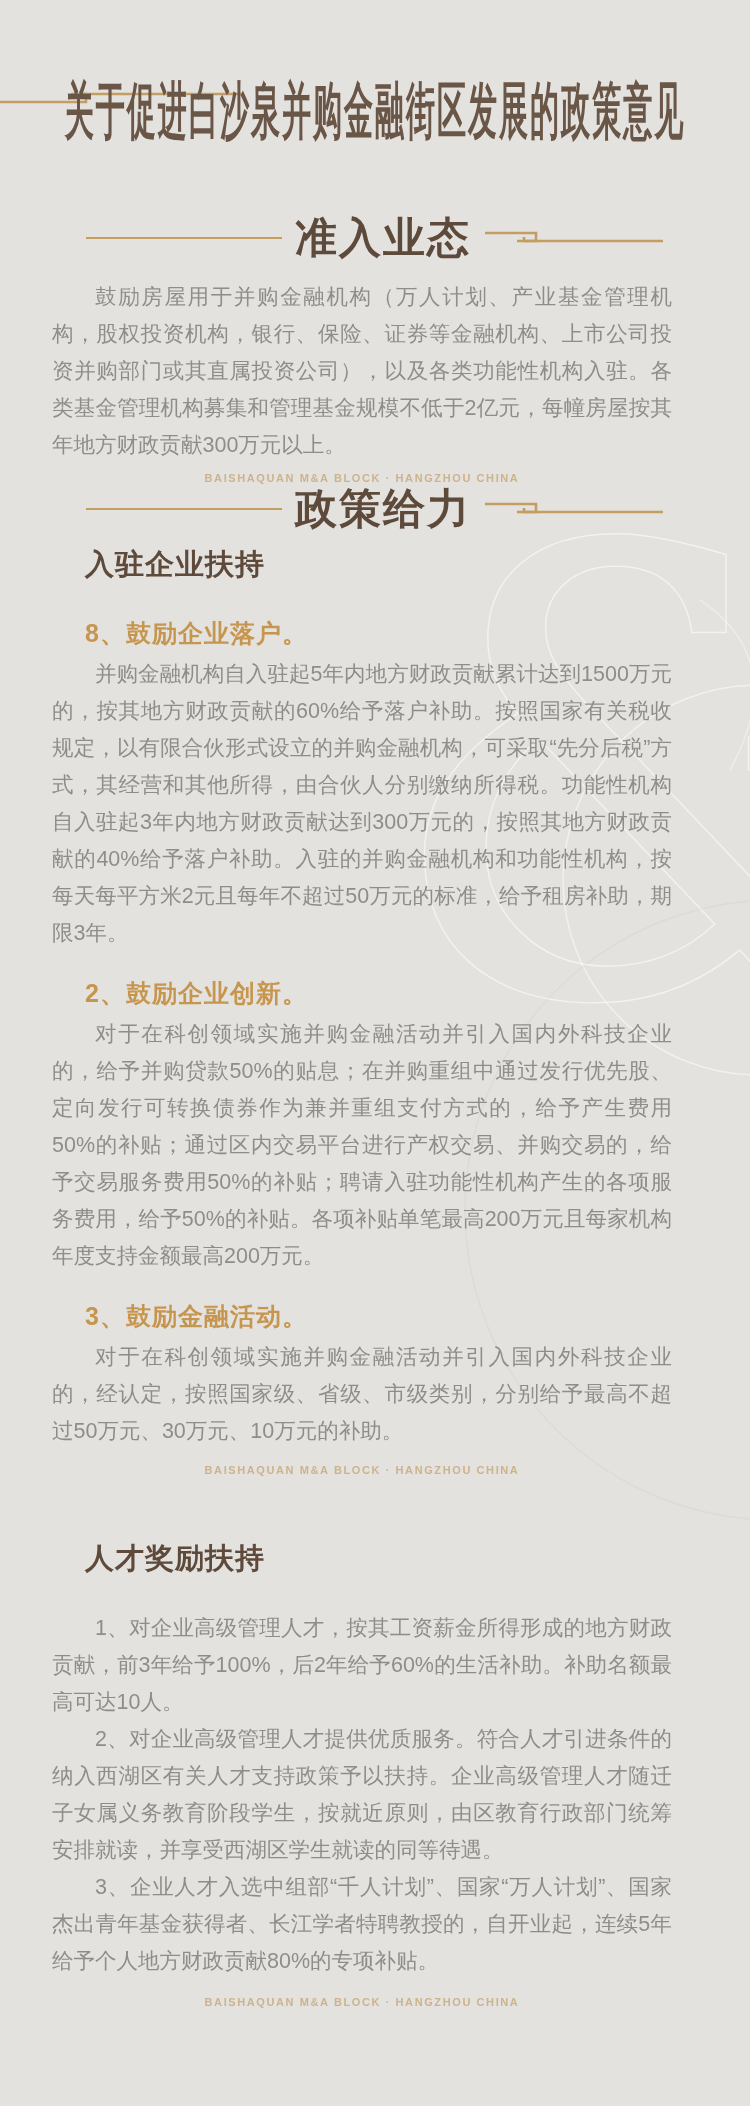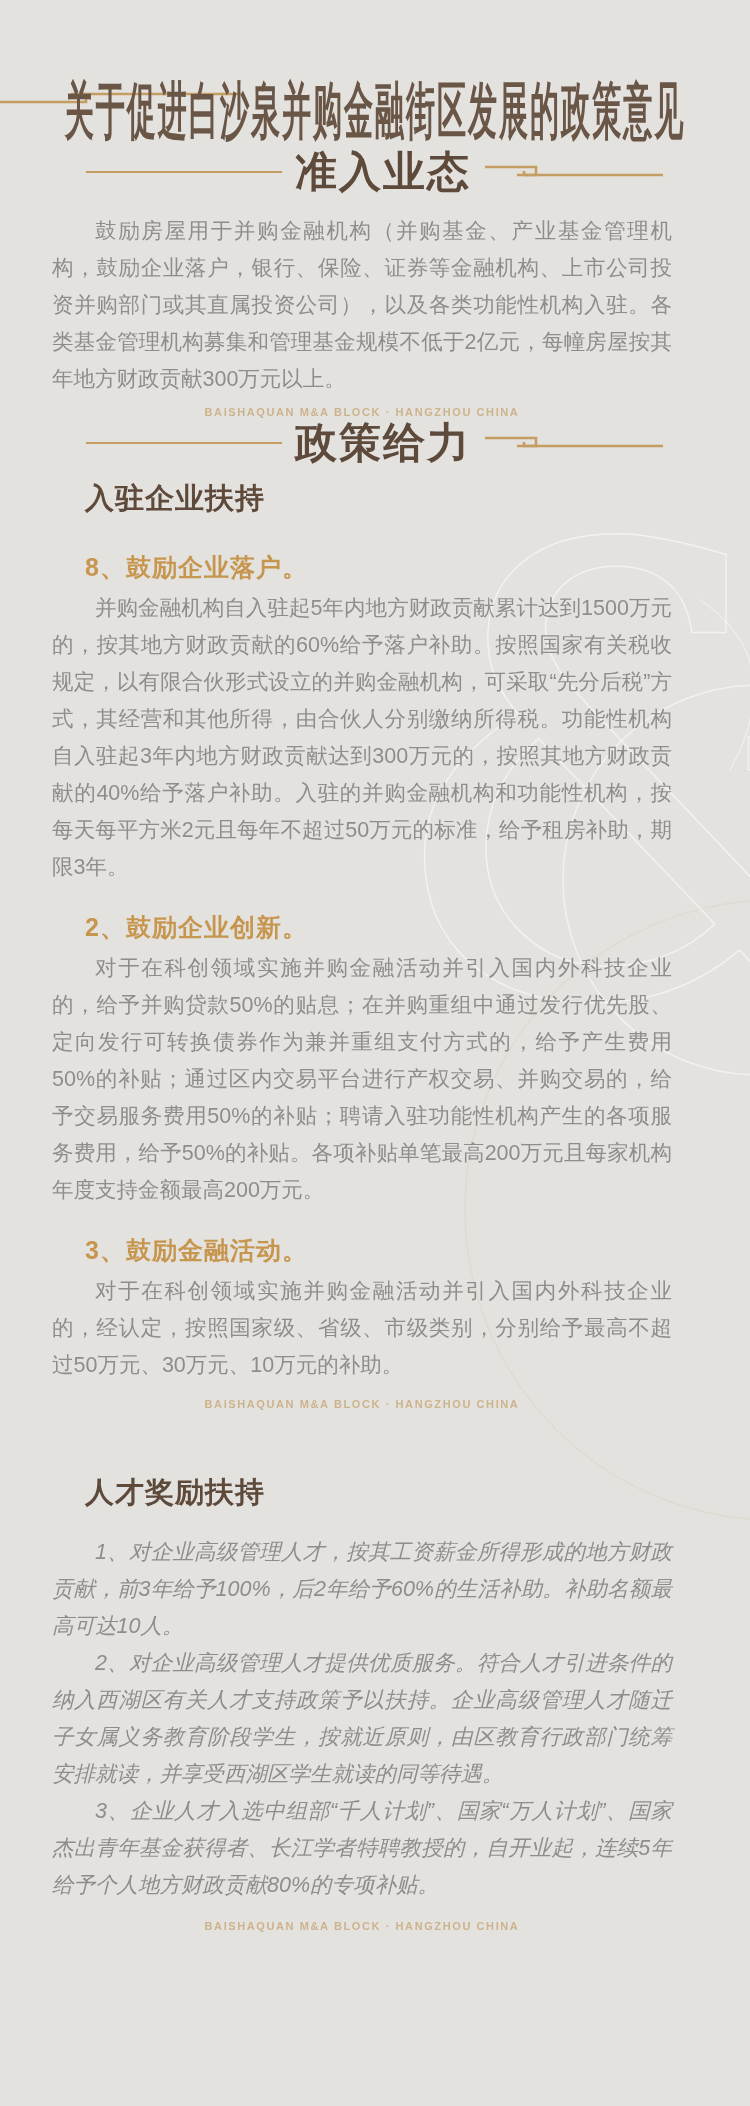--- a/index.html
+++ b/index.html
@@ -45,21 +45,21 @@
     transform:scaleX(0.47);
     transform-origin:center;
   }
 
   
   .section-head {
     display:flex; align-items:center; justify-content:center;
     gap:13px;
     height:50px;
   }
-  .section-head.first { }
+  .section-head.first { margin-top:66px; }
   .section-head.second { }
   .rule-left { width:196px; height:2px; background:#c49d62; }
   .head-text {
     margin:0;
     font-size:42px; font-weight:bold;
     color:#5e4a3b;
     letter-spacing:2px;
     line-height:1;
   }
 
@@ -104,21 +104,21 @@
   }
   .item-label.l1 { margin-top:36px; }
   .item-body {
     margin:8px 78px 0 52px;
     font-size:21.5px;
     line-height:37px;
     text-align:justify;
     text-indent:2em;
     color:#8f8d8b;
   }
-  .talent-block { margin-top:24px;font-style:italic; }
+  .talent-block { margin-top:34px; }
 </style>
 </head>
 <body>
 
 <svg class="bg-decor" width="750" height="2106" viewBox="0 0 750 2106">
   <circle cx="758" cy="880" r="195" fill="none" stroke="rgba(255,255,255,0.5)" stroke-width="1.5"></circle>
   <circle cx="775" cy="1210" r="310" fill="none" stroke="rgba(201,169,116,0.12)" stroke-width="1.5"></circle>
   <path d="M700 600 q90 60 30 170" fill="none" stroke="rgba(255,255,255,0.4)" stroke-width="1.5"></path>
 </svg>
 
@@ -137,21 +137,21 @@
 
   <div class="section-head first">
     <span class="rule-left"></span>
     <h2 class="head-text">准入业态</h2>
     <svg width="180" height="20" viewBox="0 0 180 20">
       <path d="M1 5 H52 V13 H40 V9" fill="none" stroke="#c49d62" stroke-width="2.6"></path>
       <path d="M33 13 H179" fill="none" stroke="#c49d62" stroke-width="2.6"></path>
     </svg>
   </div>
 
-  <p class="body-para">鼓励房屋用于并购金融机构（并购基金、产业基金管理机构，鼓励企业落户，银行、保险、证券等金融机构、上市公司投资并购部门或其直属投资公司），以及各类功能性机构入驻。各类基金管理机构募集和管理基金规模不低于2亿元，每幢房屋按其年地方财政贡献300万元以上。</p>
+  <p class="body-para">鼓励房屋用于并购金融机构（万人计划、产业基金管理机构，股权投资机构，银行、保险、证券等金融机构、上市公司投资并购部门或其直属投资公司），以及各类功能性机构入驻。各类基金管理机构募集和管理基金规模不低于2亿元，每幢房屋按其年地方财政贡献300万元以上。</p>
 
   <div class="watermark">BAISHAQUAN M&amp;A BLOCK · HANGZHOU CHINA</div>
 
   <div class="section-head second">
     <span class="rule-left"></span>
     <h2 class="head-text">政策给力</h2>
     <svg width="180" height="20" viewBox="0 0 180 20">
       <path d="M1 5 H52 V13 H40 V9" fill="none" stroke="#c49d62" stroke-width="2.6"></path>
       <path d="M33 13 H179" fill="none" stroke="#c49d62" stroke-width="2.6"></path>
     </svg>

